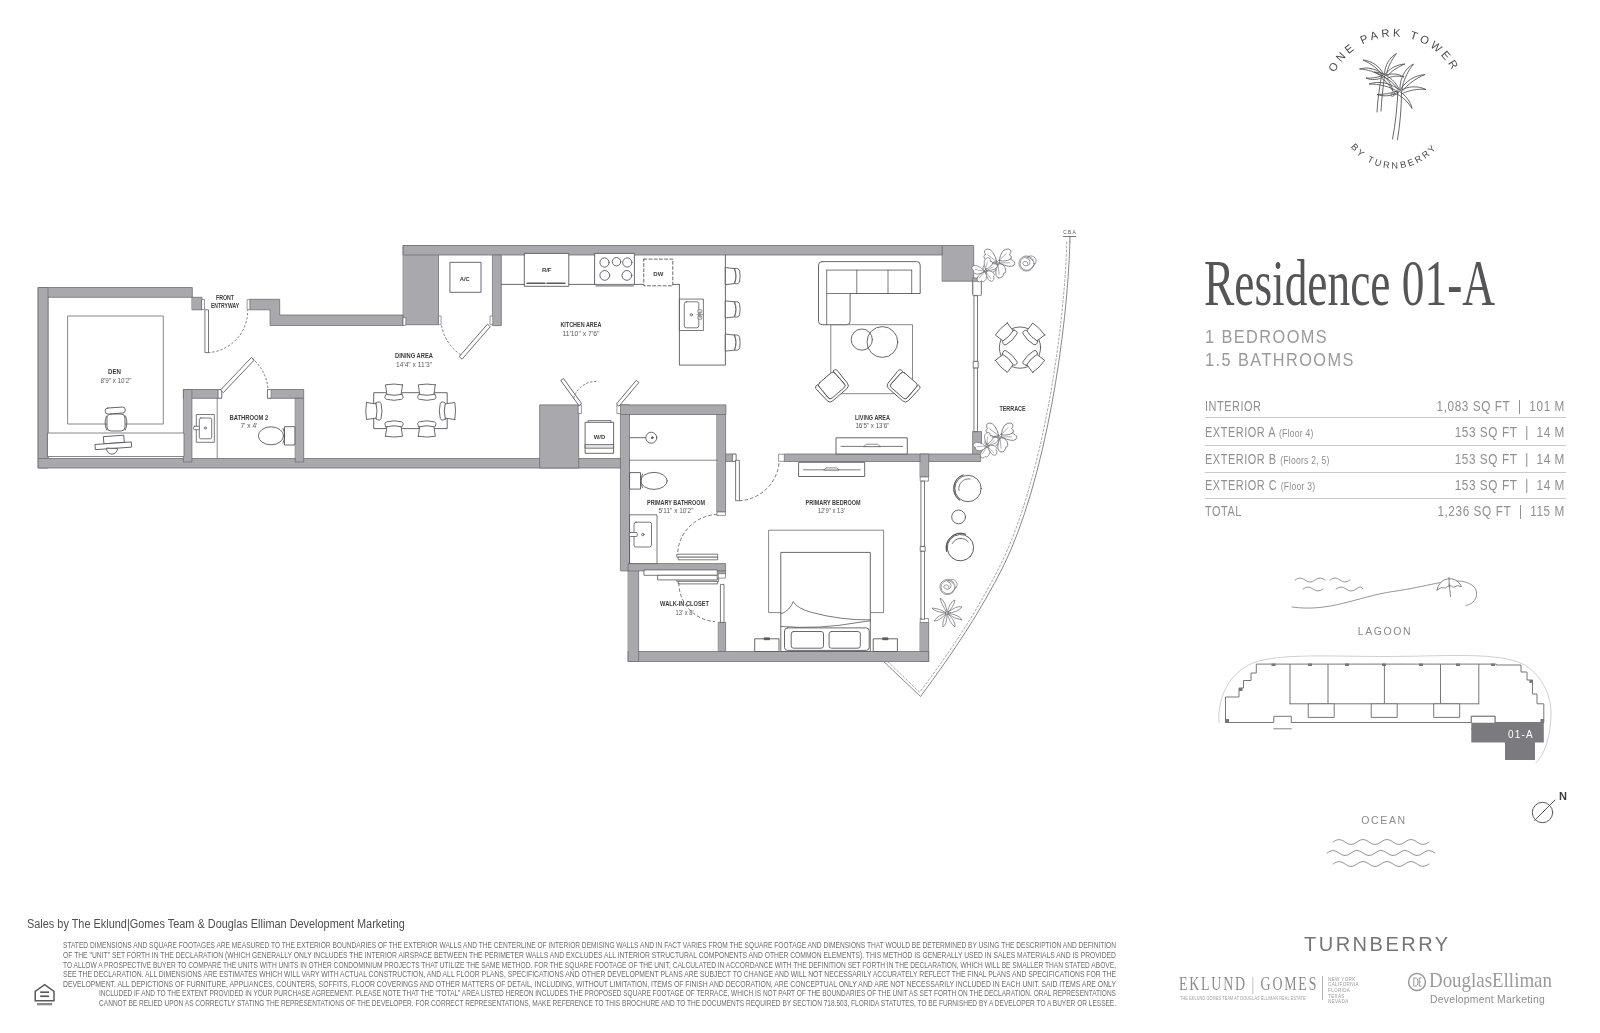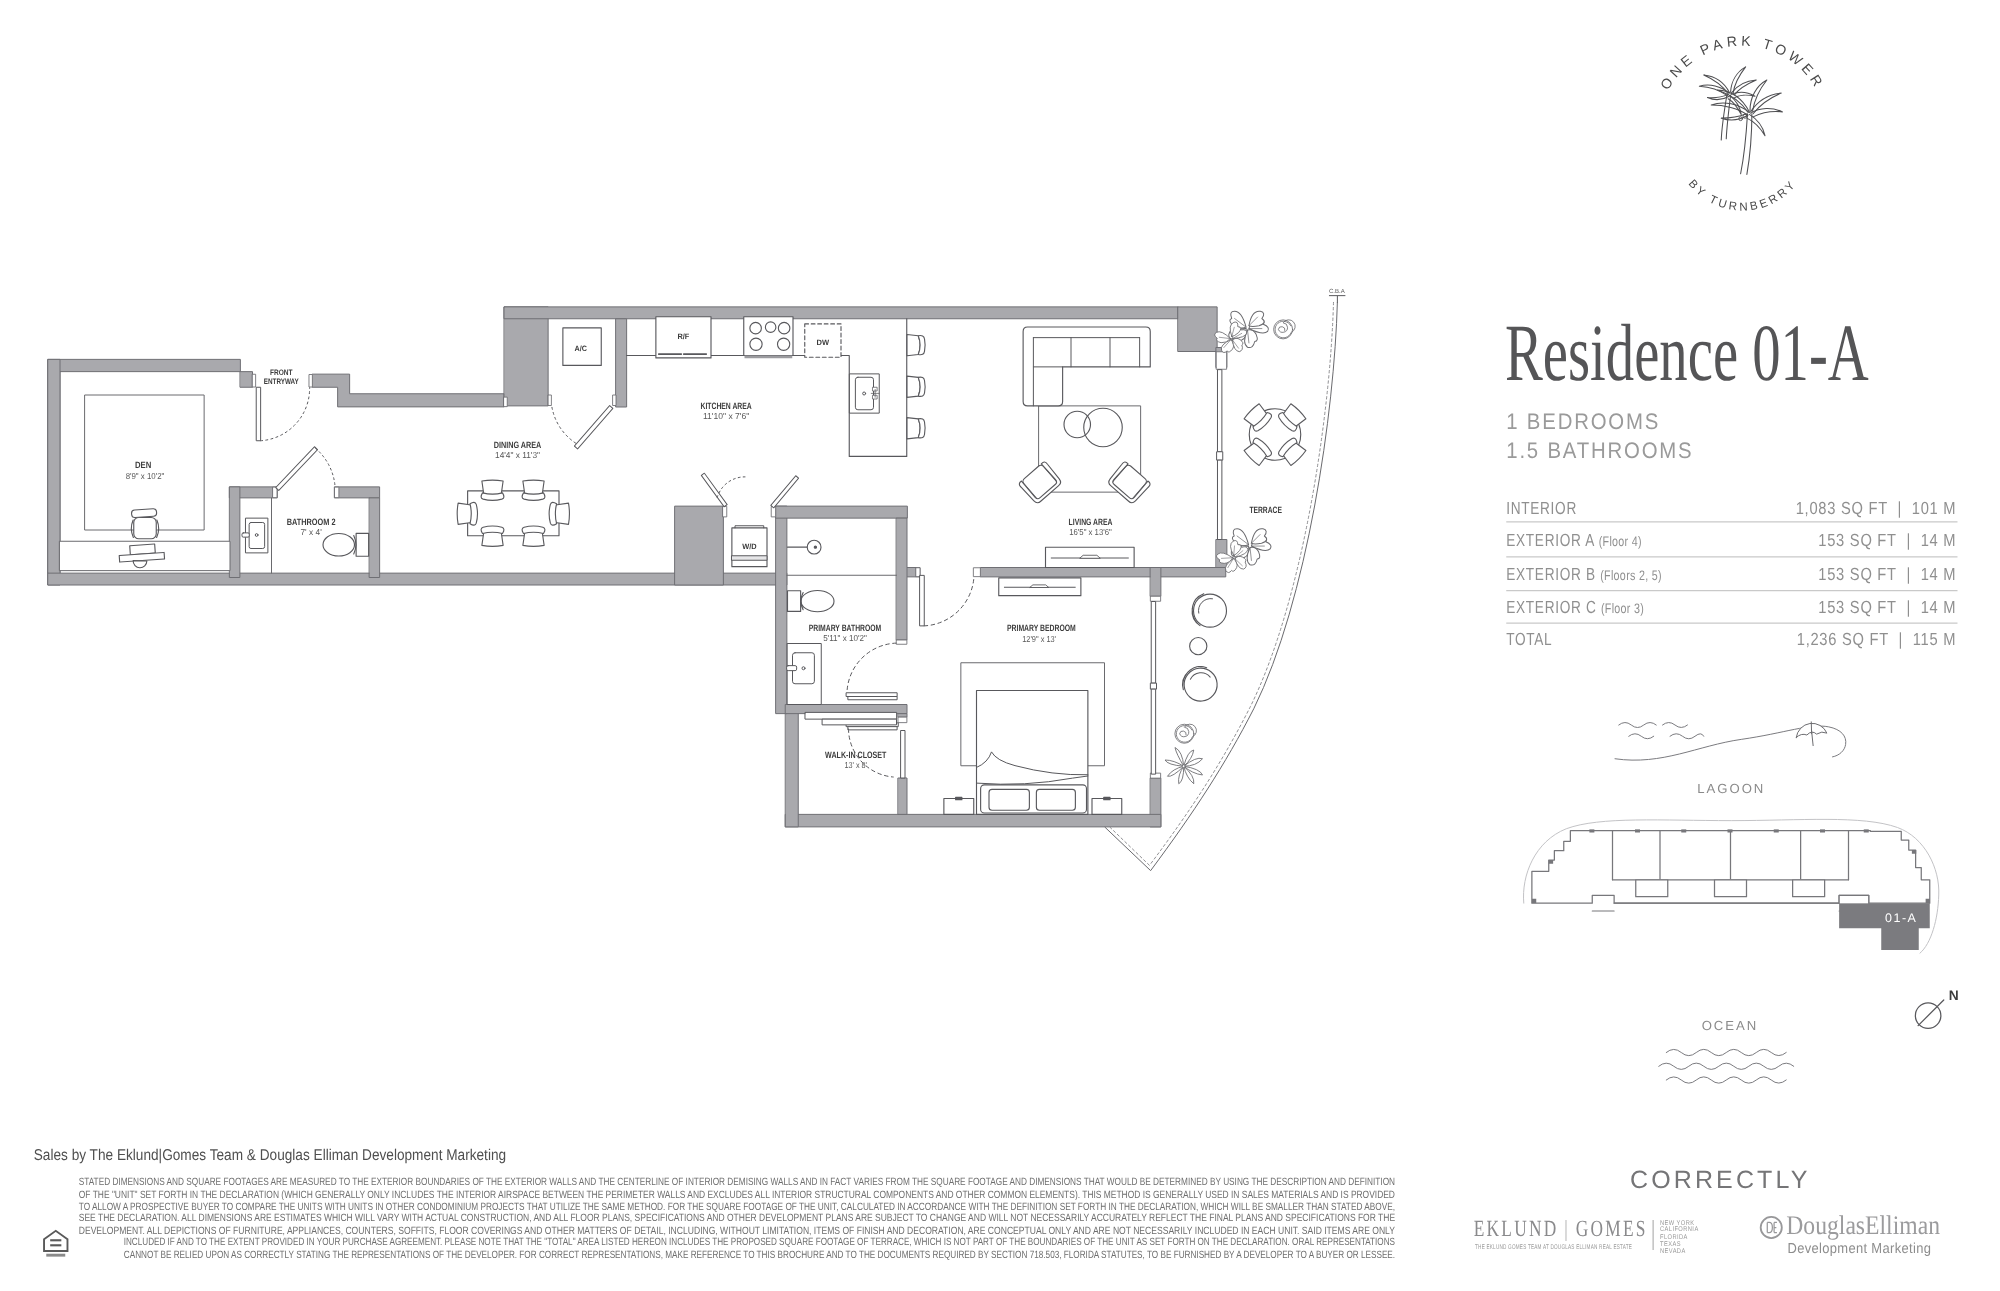--- a/index.html
+++ b/index.html
@@ -582,21 +582,21 @@
 <div style="white-space:nowrap;height:9.63px;padding-left:46.5px;transform:scaleX(0.7757);transform-origin:0 0;">CANNOT BE RELIED UPON AS CORRECTLY STATING THE REPRESENTATIONS OF THE DEVELOPER. FOR CORRECT REPRESENTATIONS, MAKE REFERENCE TO THIS BROCHURE AND TO THE DOCUMENTS REQUIRED BY SECTION 718.503, FLORIDA STATUTES, TO BE FURNISHED BY A DEVELOPER TO A BUYER OR LESSEE.</div>
 </div>
 
 <svg class="abs" style="left:33px;top:982px" width="25" height="25" viewBox="0 0 28 28">
 <path d="M2.5,10.5 L13,3 L23.5,10.5 V21 H2.5 Z" fill="none" stroke="#5a5a5a" stroke-width="1.7"></path>
 <rect x="8" y="10.5" width="10" height="1.9" fill="#5a5a5a"></rect>
 <rect x="8" y="15" width="10" height="1.9" fill="#5a5a5a"></rect>
 <rect x="4.5" y="23.5" width="17" height="2.6" fill="#8a8a8a"></rect>
 </svg>
 
-<div class="abs" style="left:1304px;top:934px;font-size:20px;line-height:1;color:#757577;letter-spacing:2.5px;white-space:nowrap;">CORRECTLY</div>
+<div class="abs" style="left:1304px;top:934px;font-size:20px;line-height:1;color:#757577;letter-spacing:2.5px;white-space:nowrap;">TURNBERRY</div>
 
 <div class="abs" style="left:1179px;top:974.5px;font-family:'Liberation Serif',serif;font-size:18.5px;line-height:1;color:#8a8a8c;letter-spacing:2.4px;white-space:nowrap;transform:scaleX(0.75);transform-origin:0 0;">EKLUND<span style="color:#b0b0b0;"> | </span>GOMES</div>
 <div class="abs" style="left:1180px;top:995px;font-size:5.4px;color:#9a9a9a;letter-spacing:0.25px;white-space:nowrap;transform:scaleX(0.69);transform-origin:0 0;">THE EKLUND GOMES TEAM AT DOUGLAS ELLIMAN REAL ESTATE</div>
 
 <div class="abs" style="left:1322px;top:976px;width:0.8px;height:24px;background:#b5b5b5;"></div>
 
 <div class="abs" style="left:1328px;top:976.5px;font-size:5.4px;color:#9a9a9a;letter-spacing:0.4px;line-height:5.7px;transform:scaleX(0.85);transform-origin:0 0;">NEW YORK<br>CALIFORNIA<br>FLORIDA<br>TEXAS<br>NEVADA</div>
 
 <svg class="abs" style="left:1406.5px;top:972px" width="20" height="20" viewBox="0 0 22 22">
 <circle cx="11" cy="11" r="9.3" fill="none" stroke="#98989a" stroke-width="1.6"></circle>

